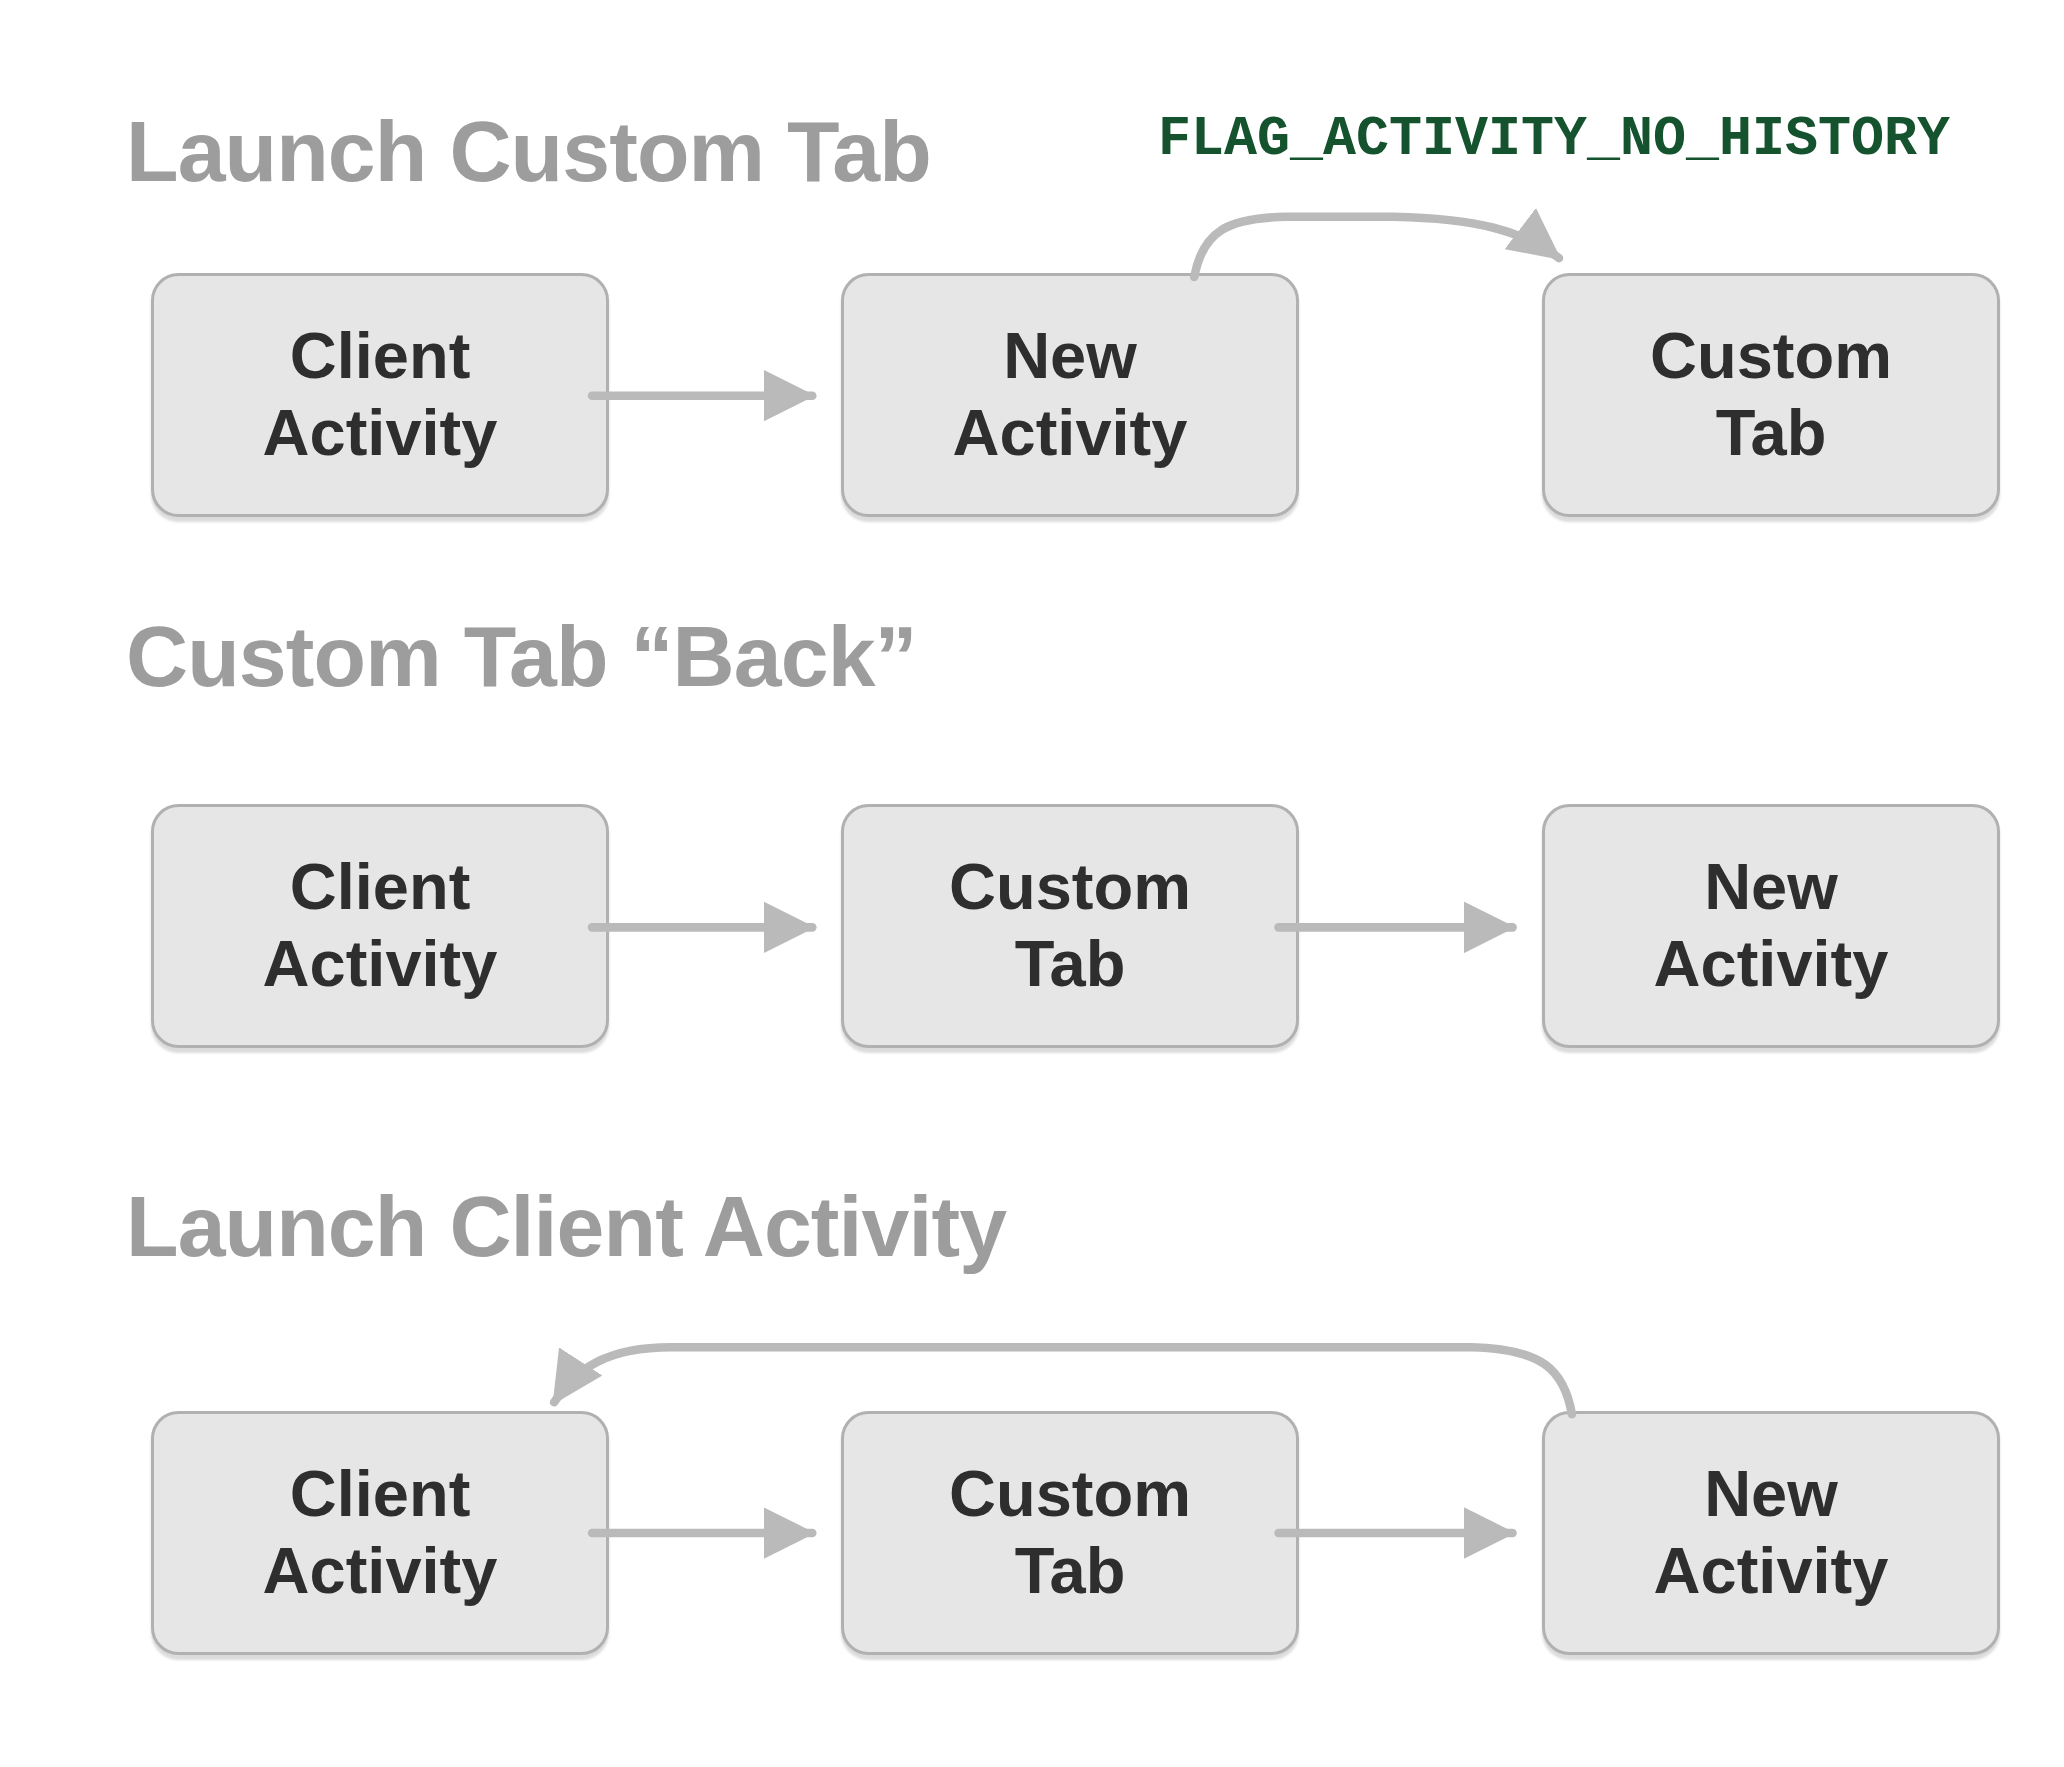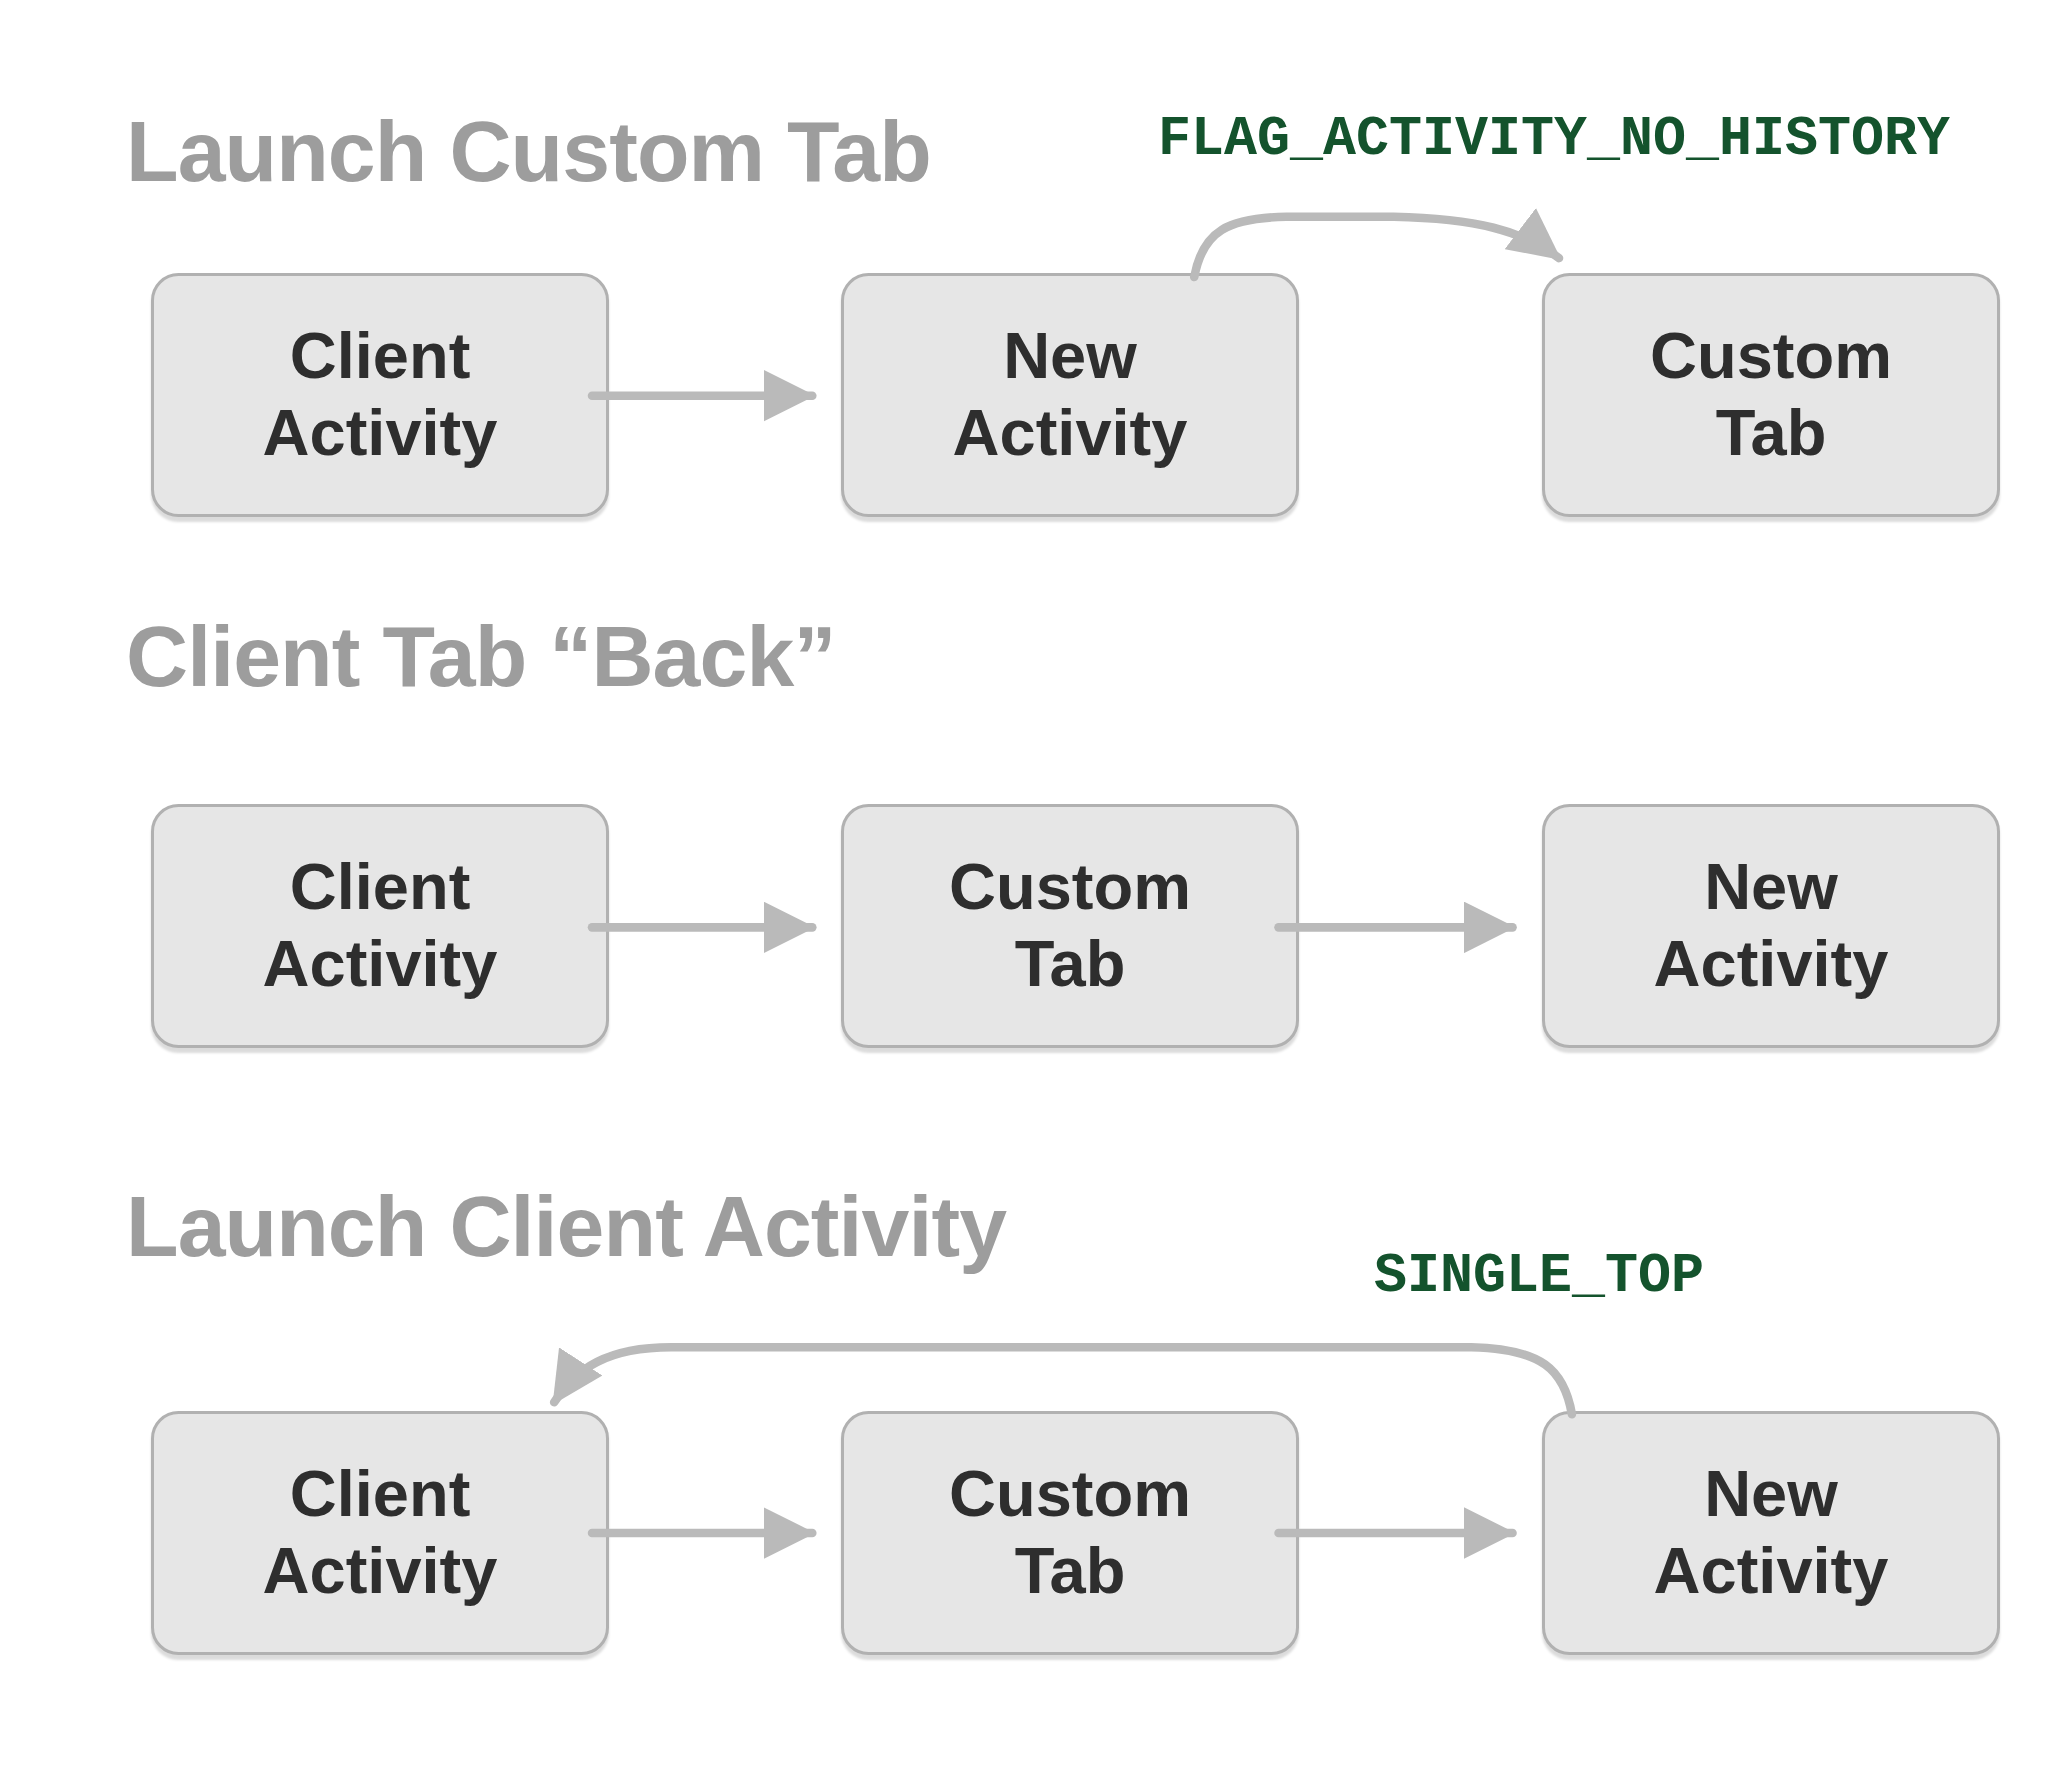--- a/index.html
+++ b/index.html
@@ -89,40 +89,39 @@
   <div class="box" style="left:817px; top:273px;">
     <span class="box-line">New</span>
     <span class="box-line">Activity</span>
   </div>
 
   <div class="box" style="left:1518px; top:273px;">
     <span class="box-line">Custom</span>
     <span class="box-line">Tab</span>
   </div>
 
-  <div class="section-title" style="left:126px; top:613px;">Client Tab “Back”</div>
+  <div class="section-title" style="left:126px; top:613px;">Custom Tab “Back”</div>
 
   <div class="box" style="left:127px; top:804px;">
     <span class="box-line">Client</span>
     <span class="box-line">Activity</span>
   </div>
 
   <div class="box" style="left:817px; top:804px;">
     <span class="box-line">Custom</span>
     <span class="box-line">Tab</span>
   </div>
 
   <div class="box" style="left:1518px; top:804px;">
     <span class="box-line">New</span>
     <span class="box-line">Activity</span>
   </div>
 
   <div class="section-title" style="left:126px; top:1183px;">Launch Client Activity</div>
 
-  <div class="mono-label" style="left:1374px; top:1249px;">SINGLE_TOP</div>
 
   <div class="box" style="left:127px; top:1411px;">
     <span class="box-line">Client</span>
     <span class="box-line">Activity</span>
   </div>
 
   <div class="box" style="left:817px; top:1411px;">
     <span class="box-line">Custom</span>
     <span class="box-line">Tab</span>
   </div>

